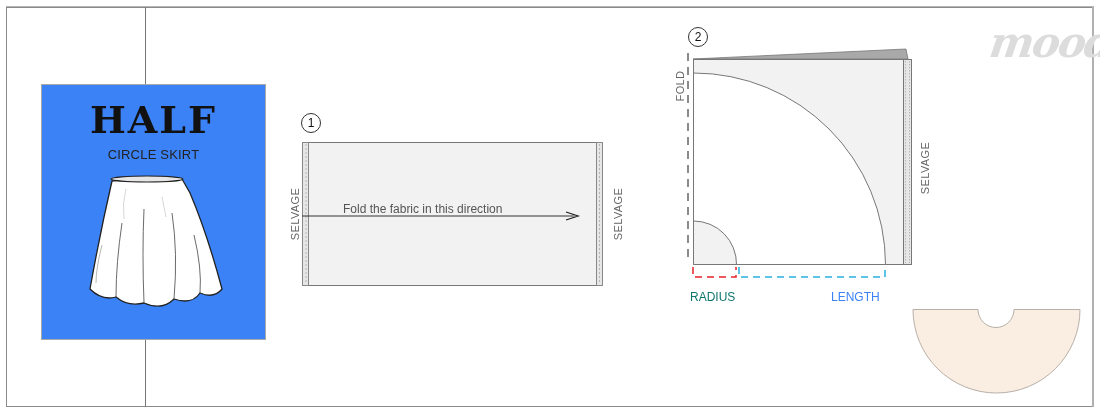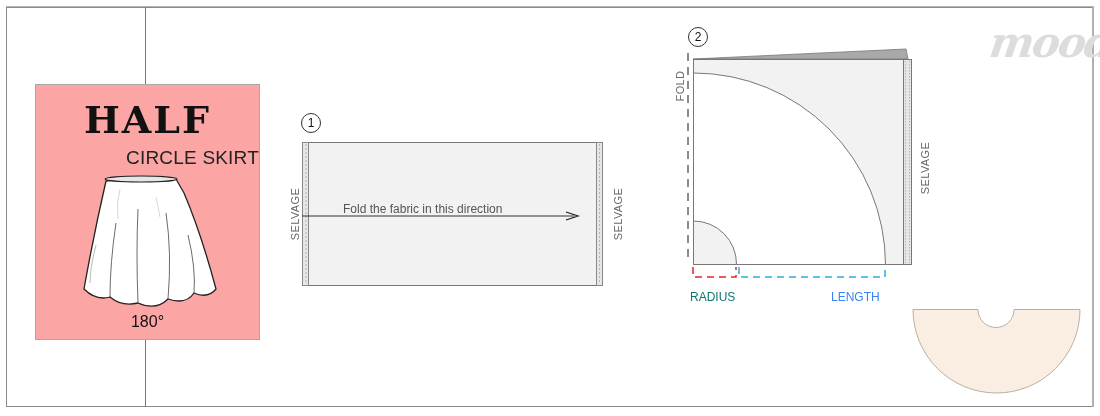--- a/index.html
+++ b/index.html
@@ -4,27 +4,27 @@
 <style>
   html, body { margin: 0; padding: 0; background: #ffffff; }
   body { width: 1100px; height: 416px; position: relative; overflow: hidden;
          font-family: "Liberation Sans", "DejaVu Sans", sans-serif; color: #222; }
   .frame { position: absolute; left: 6px; top: 7px; width: 1088px; height: 400px;
            border: 1px solid #8a8a8a; box-sizing: border-box; background: #fff; }
   .frame-top { position: absolute; left: 6px; top: 6px; width: 1088px; height: 2px; background: #b5b5b5; }
   .frame-right { position: absolute; left: 1092px; top: 7px; width: 2px; height: 400px; background: #b0b0b0; }
   .divider { position: absolute; left: 145px; top: 7px; width: 1px; height: 400px; background: #777; }
 
-  .card { position: absolute; left: 35px; top: 84px; width: 225px; height: 256px;
-          background: #fca5a5; border: 1px solid #a9a9a9; box-sizing: border-box; }
+  .card { position: absolute; left: 41px; top: 84px; width: 225px; height: 256px;
+          background: #3b82f6; border: 1px solid #a9a9a9; box-sizing: border-box; }
   .card-title { position: absolute; left: 0; width: 100%; top: 12px; text-align: center;
                 font-family: "DejaVu Serif", "Liberation Serif", serif; font-weight: bold;
                 font-size: 38px; letter-spacing: 2px; color: #111; }
-  .card-sub { position: absolute; left: 0; width: 100%; top: 62px; text-align: right;
-              font-size: 19px; color: #222; letter-spacing: 0.2px; }
+  .card-sub { position: absolute; left: 0; width: 100%; top: 62px; text-align: center;
+              font-size: 13px; color: #222; letter-spacing: 0.2px; }
   .card-deg { position: absolute; left: 0; width: 100%; top: 228px; text-align: center;
               font-size: 16px; color: #111; }
   .skirt { position: absolute; left: 40px; top: 88px; }
 
   .label { position: absolute; font-size: 12px; color: #555; white-space: nowrap; }
   .vlabel { position: absolute; font-size: 11px; color: #666; white-space: nowrap;
             transform: rotate(-90deg); transform-origin: center center; letter-spacing: 0.4px; }
 
   .step-badge { position: absolute; width: 20px; height: 20px; border: 1px solid #333;
                 border-radius: 50%; box-sizing: border-box; text-align: center;
@@ -51,21 +51,20 @@
     <path d="M30,8 Q65,2 100,6 L108,20 Q125,60 140,116 Q132,126 118,120 Q110,132 92,126 Q80,138 62,130 Q46,134 34,124 Q20,128 8,116 Q18,60 30,8 Z" fill="#ffffff" stroke="#222" stroke-width="1.3"></path>
     <ellipse cx="65" cy="6" rx="36" ry="3" fill="#e6e6e6" stroke="#222" stroke-width="1.2"></ellipse>
     <path d="M62,36 Q60,80 62,130" fill="none" stroke="#444" stroke-width="0.8"></path>
     <path d="M90,40 Q96,80 92,126" fill="none" stroke="#444" stroke-width="0.8"></path>
     <path d="M40,50 Q34,90 34,124" fill="none" stroke="#444" stroke-width="0.8"></path>
     <path d="M112,62 Q120,95 118,120" fill="none" stroke="#444" stroke-width="0.8"></path>
     <path d="M20,72 Q14,95 14,110" fill="none" stroke="#888" stroke-width="0.6"></path>
     <path d="M44,16 Q40,30 42,46" fill="none" stroke="#bbb" stroke-width="0.6"></path>
     <path d="M80,24 Q82,34 84,44" fill="none" stroke="#bbb" stroke-width="0.6"></path>
   </svg>
-  <div class="card-deg">180°</div>
 </div>
 
 <div class="step-badge" style="left:301px; top:113px;">1</div>
 <svg style="left:302px; top:142px;" width="302" height="146">
   <rect x="0.5" y="0.5" width="300" height="143" fill="#f2f2f2" stroke="#777" stroke-width="1"></rect>
   <rect x="0.5" y="0.5" width="6" height="143" fill="#e6e6e6" stroke="#888" stroke-width="1"></rect>
   <line x1="4" y1="2" x2="4" y2="142" stroke="#aaa" stroke-width="0.8" stroke-dasharray="2,2"></line>
   <rect x="294.5" y="0.5" width="6" height="143" fill="#e6e6e6" stroke="#888" stroke-width="1"></rect>
   <line x1="297.5" y1="2" x2="297.5" y2="142" stroke="#aaa" stroke-width="0.8" stroke-dasharray="2,2"></line>
   <line x1="0" y1="74" x2="272" y2="74" stroke="#333" stroke-width="1"></line>

